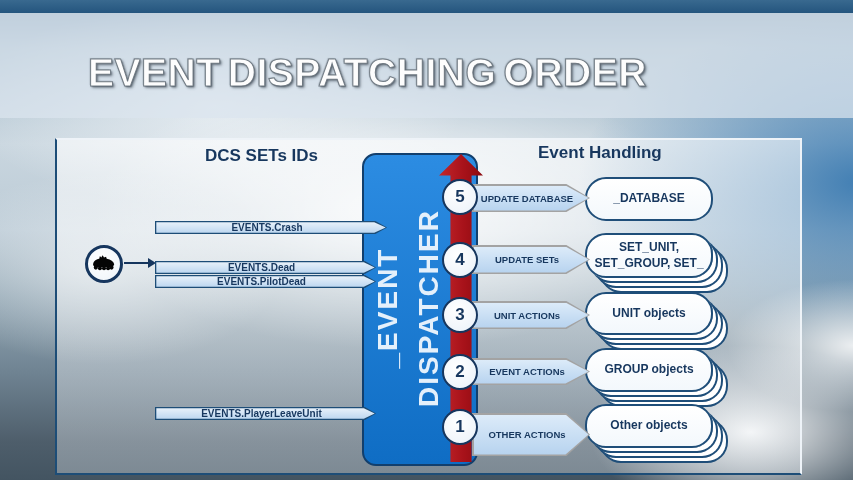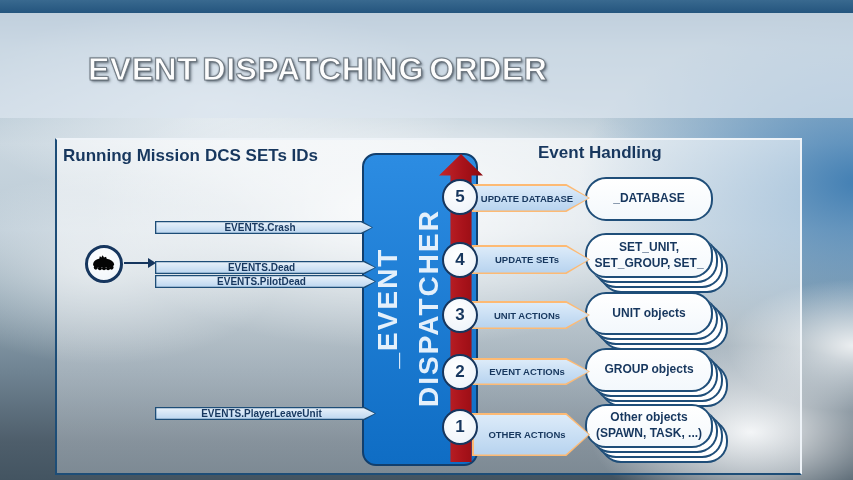--- a/index.html
+++ b/index.html
@@ -15,21 +15,21 @@
       radial-gradient(ellipse 500px 230px at 46% 44%, rgba(255,255,255,.85), rgba(255,255,255,0) 60%),
       radial-gradient(ellipse 300px 160px at 12% 56%, rgba(245,248,250,.55), rgba(245,248,250,0) 60%),
       radial-gradient(ellipse 420px 170px at 25% 22%, rgba(250,252,254,.65), rgba(250,252,254,0) 60%),
       linear-gradient(180deg,#6f8ea8 0%,#9fb6c6 10%,#c9d6df 30%,#bccbd6 48%,#93a7b4 62%,#6e8291 78%,#4e5e6b 92%,#435461 100%);
   }
   .top-bar{position:absolute;left:0;top:0;width:853px;height:13px;z-index:2;
     background:linear-gradient(180deg,#39698f,#24557e);}
   .title-band{position:absolute;left:0;top:13px;width:853px;height:105px;z-index:1;
     background:rgba(219,229,238,.72);}
   .slide-title{position:absolute;left:88px;top:51px;z-index:2;
-    font-size:32px;font-weight:bold;letter-spacing:.5px;word-spacing:-4px;color:#fdfdfd;
+    font-size:39px;font-weight:bold;letter-spacing:.5px;word-spacing:-4px;color:#fdfdfd;
     -webkit-text-stroke:1px rgba(98,108,118,.85);
     text-shadow:1px 1px 2px rgba(70,80,92,.75), -1px -1px 1px rgba(120,130,140,.4), 2px 2px 3px rgba(60,70,82,.45);}
 
   
   .frame{position:absolute;left:55px;top:138px;width:743px;height:333px;z-index:1;
     border-style:solid;border-width:2px;
     border-top-color:#eef3f8;border-right-color:#eef3f8;
     border-bottom-color:#1d4d77;border-left-color:#1d4d77;
     background:linear-gradient(180deg,rgba(255,255,255,.58),rgba(255,255,255,.40) 55%,rgba(232,238,243,.34));}
 
@@ -66,21 +66,21 @@
 
   
   .step-circle{position:absolute;left:442px;width:36px;height:36px;z-index:7;
     border-radius:50%;border:2.5px solid #16365e;box-sizing:border-box;
     background:radial-gradient(circle at 40% 35%,#ffffff,#e9f1f9);
     display:flex;align-items:center;justify-content:center;
     font-size:17px;font-weight:bold;color:#17375e;}
 
   
   .pent{position:absolute;left:472px;width:118px;z-index:6;
-    clip-path:polygon(0 0,80% 0,100% 50%,80% 100%,0 100%);background:#fdba74;}
+    clip-path:polygon(0 0,80% 0,100% 50%,80% 100%,0 100%);background:#a3a3a3;}
   .pent-in{position:absolute;inset:1.5px;
     clip-path:polygon(0 0,80% 0,100% 50%,80% 100%,0 100%);
     background:linear-gradient(180deg,#dcebf9,#b7d3ef);}
   .pent-label{position:absolute;inset:0;display:flex;align-items:center;justify-content:center;
     padding-right:20px;padding-left:12px;font-size:9.5px;font-weight:bold;color:#17375e;white-space:nowrap;}
 
   
   .target-box{position:absolute;left:585px;width:128px;z-index:5;box-sizing:border-box;
     border:2px solid #1f4e79;border-radius:21px;
     background:linear-gradient(180deg,#ffffff,#f3f8fc);
@@ -96,40 +96,39 @@
 <body>
 
 <div class="stage">
   <div class="sky"></div>
   <div class="top-bar"></div>
   <div class="title-band"></div>
   <div class="slide-title">EVENT DISPATCHING ORDER</div>
 
   <div class="frame"></div>
 
-  <div class="col-header" style="left:63px;top:146px;">Running Mission</div>
   <div class="col-header" style="left:205px;top:146px;">DCS SETs IDs</div>
   <div class="col-header" style="left:538px;top:143px;">Event Handling</div>
 
   <div class="unit-circle">
     <span>
       <svg width="30" height="19" viewBox="0 0 44 27">
         <path fill="#050505" d="M6 17c0-5 4-8 9-9l1-4 2 2 2-3 2 3 3-1 1 3c6 1 10 4 11 8l-2 4H8z"></path>
         <circle fill="#050505" cx="10" cy="21" r="3"></circle>
         <circle fill="#050505" cx="16" cy="22" r="3"></circle>
         <circle fill="#050505" cx="22" cy="22" r="3"></circle>
         <circle fill="#050505" cx="28" cy="22" r="3"></circle>
         <circle fill="#050505" cx="33" cy="21" r="3"></circle>
       </svg>
     </span>
   </div>
   <div class="connector-line"></div>
   <div class="connector-head"></div>
 
-  <div class="evt" style="left:155px;top:221px;width:218px;">
+  <div class="evt" style="left:155px;top:221px;width:218px;padding-left:14px;">
     <div class="evt-in"></div>
     <span class="evt-label">EVENTS.Crash</span>
   </div>
   <div class="evt" style="left:155px;top:261px;width:221px;">
     <div class="evt-in"></div>
     <span class="evt-label">EVENTS.Dead</span>
   </div>
   <div class="evt" style="left:155px;top:275px;width:221px;">
     <div class="evt-in"></div>
     <span class="evt-label">EVENTS.PilotDead</span>
@@ -186,15 +185,14 @@
   <div class="target-box stacked" style="top:292px;height:43px;">
     <span>UNIT objects</span>
     <span></span>
   </div>
   <div class="target-box stacked" style="top:348px;height:44px;">
     <span>GROUP objects</span>
     <span></span>
   </div>
   <div class="target-box stacked" style="top:404px;height:44px;">
     <span>Other objects</span>
-    <span>(SPAWN, TASK, ...)</span>
   </div>
 </div>
 
 </body></html>

